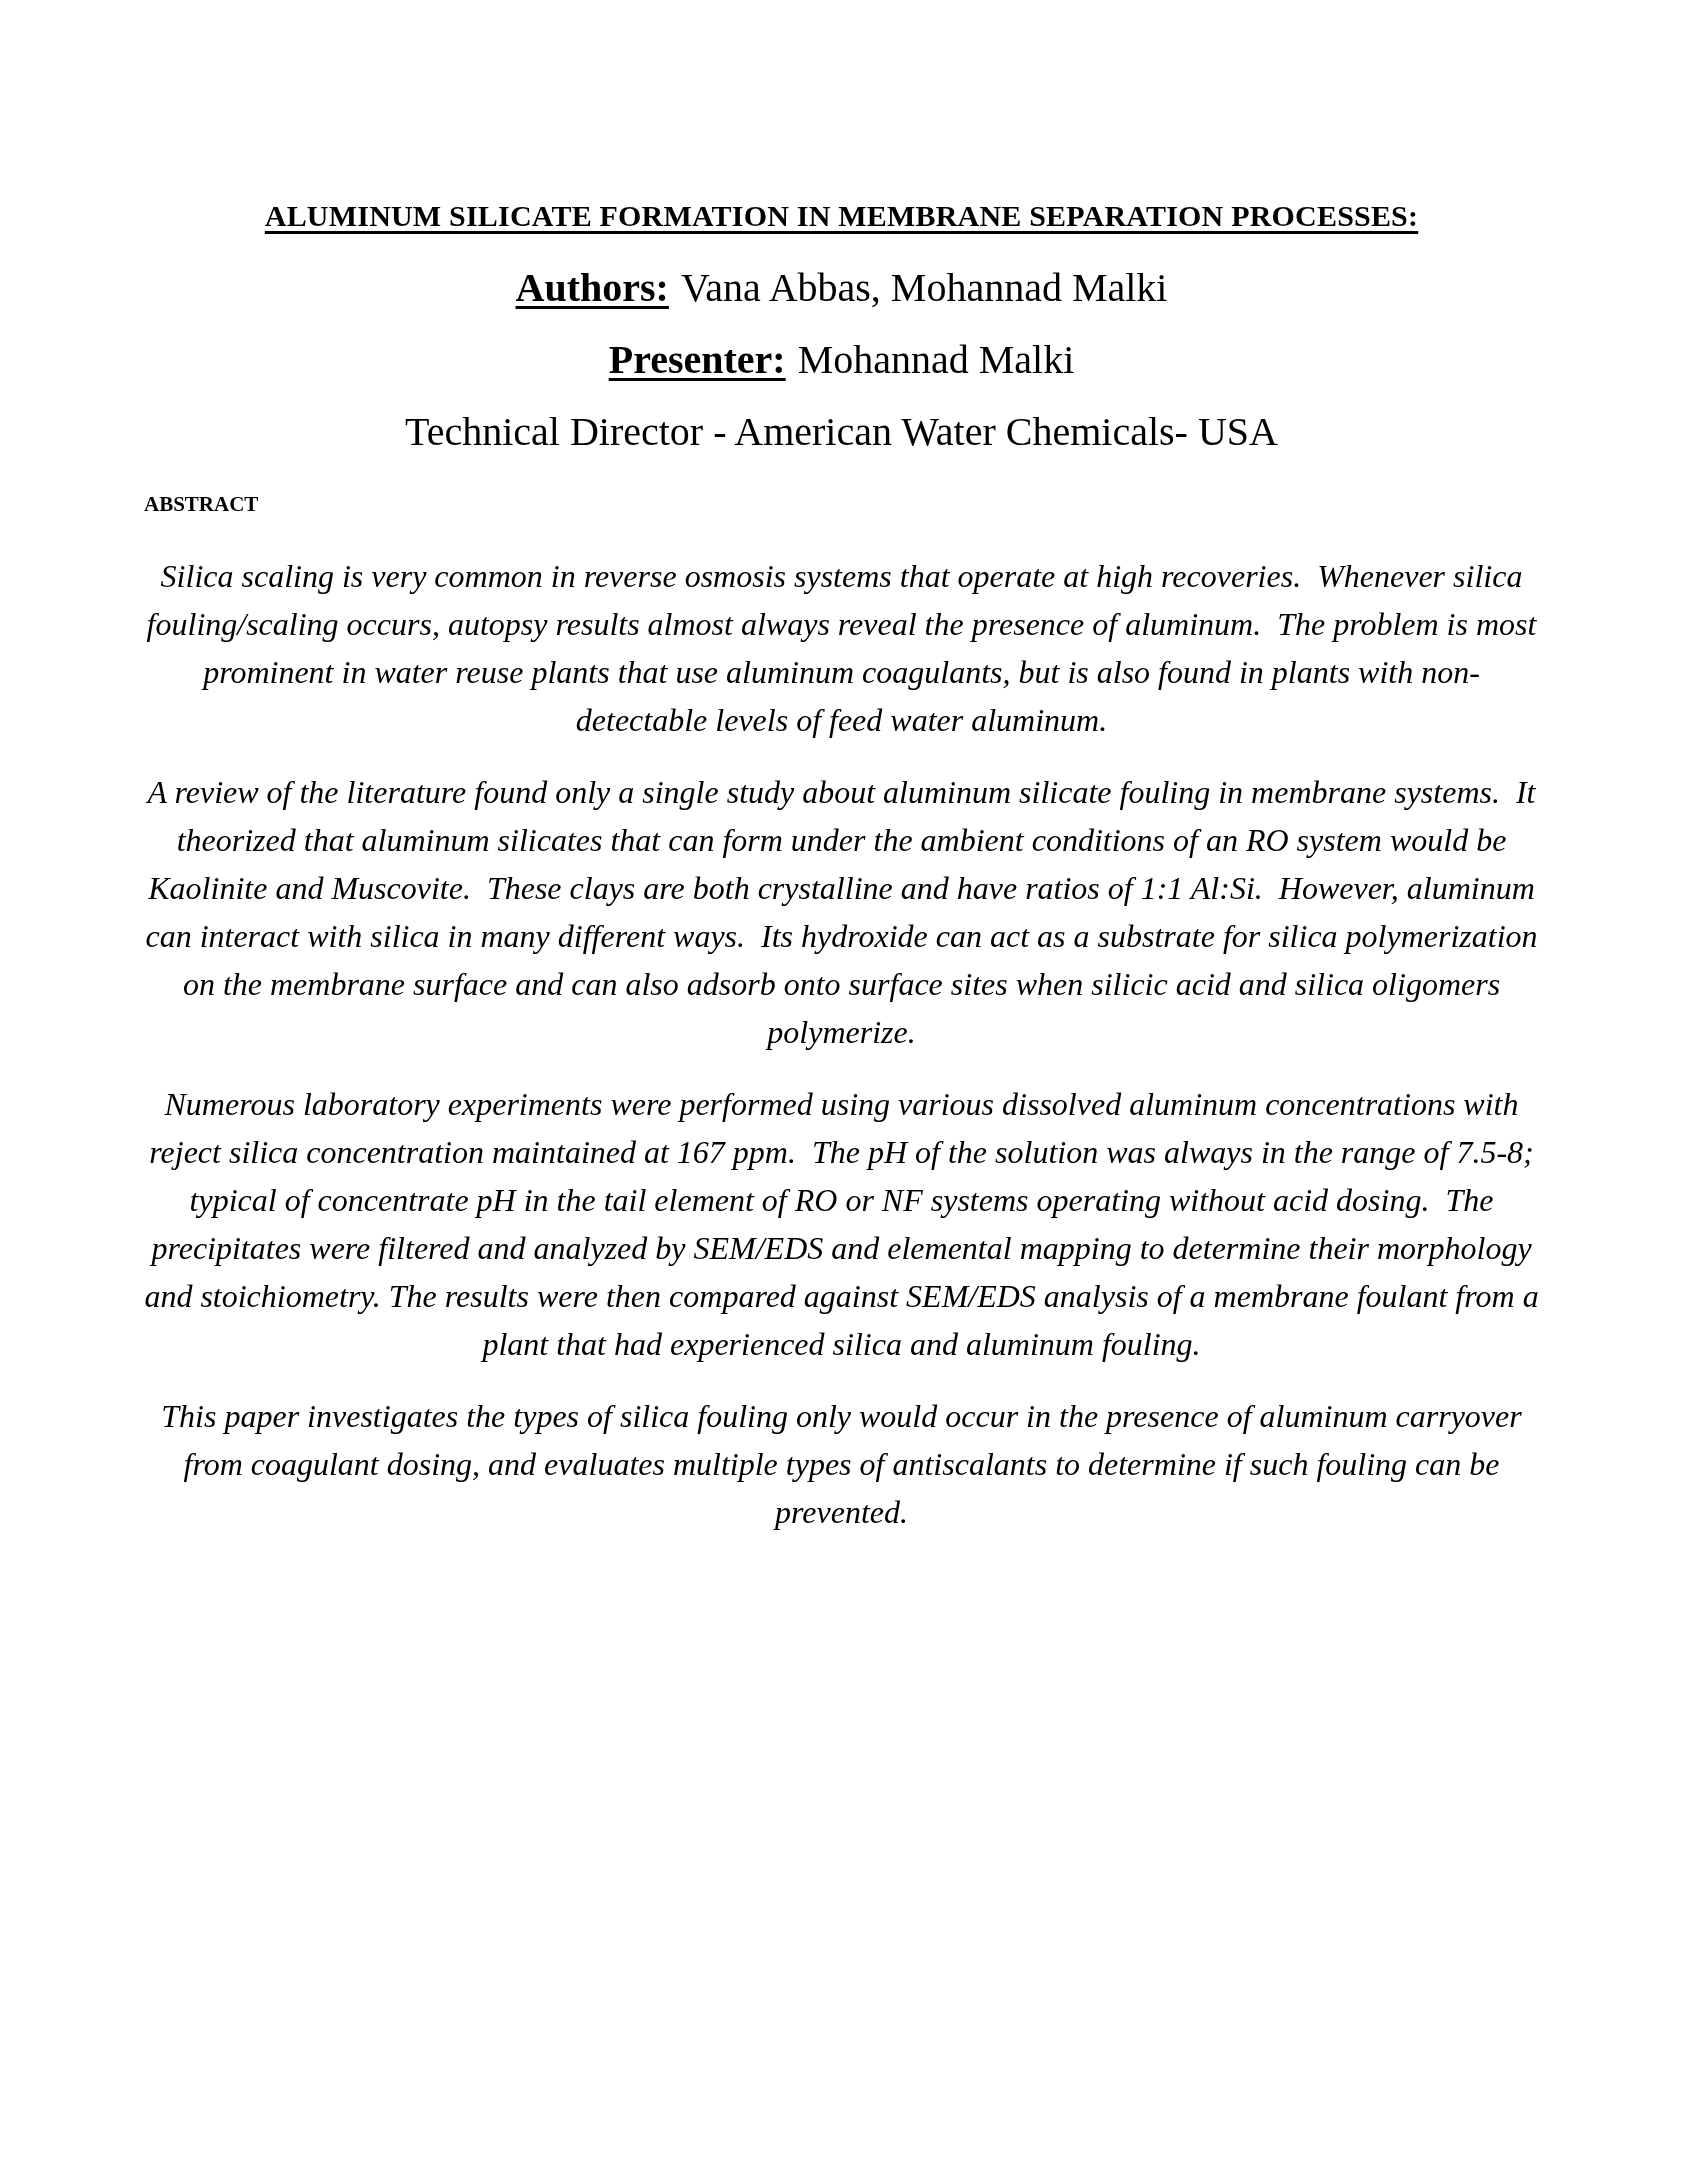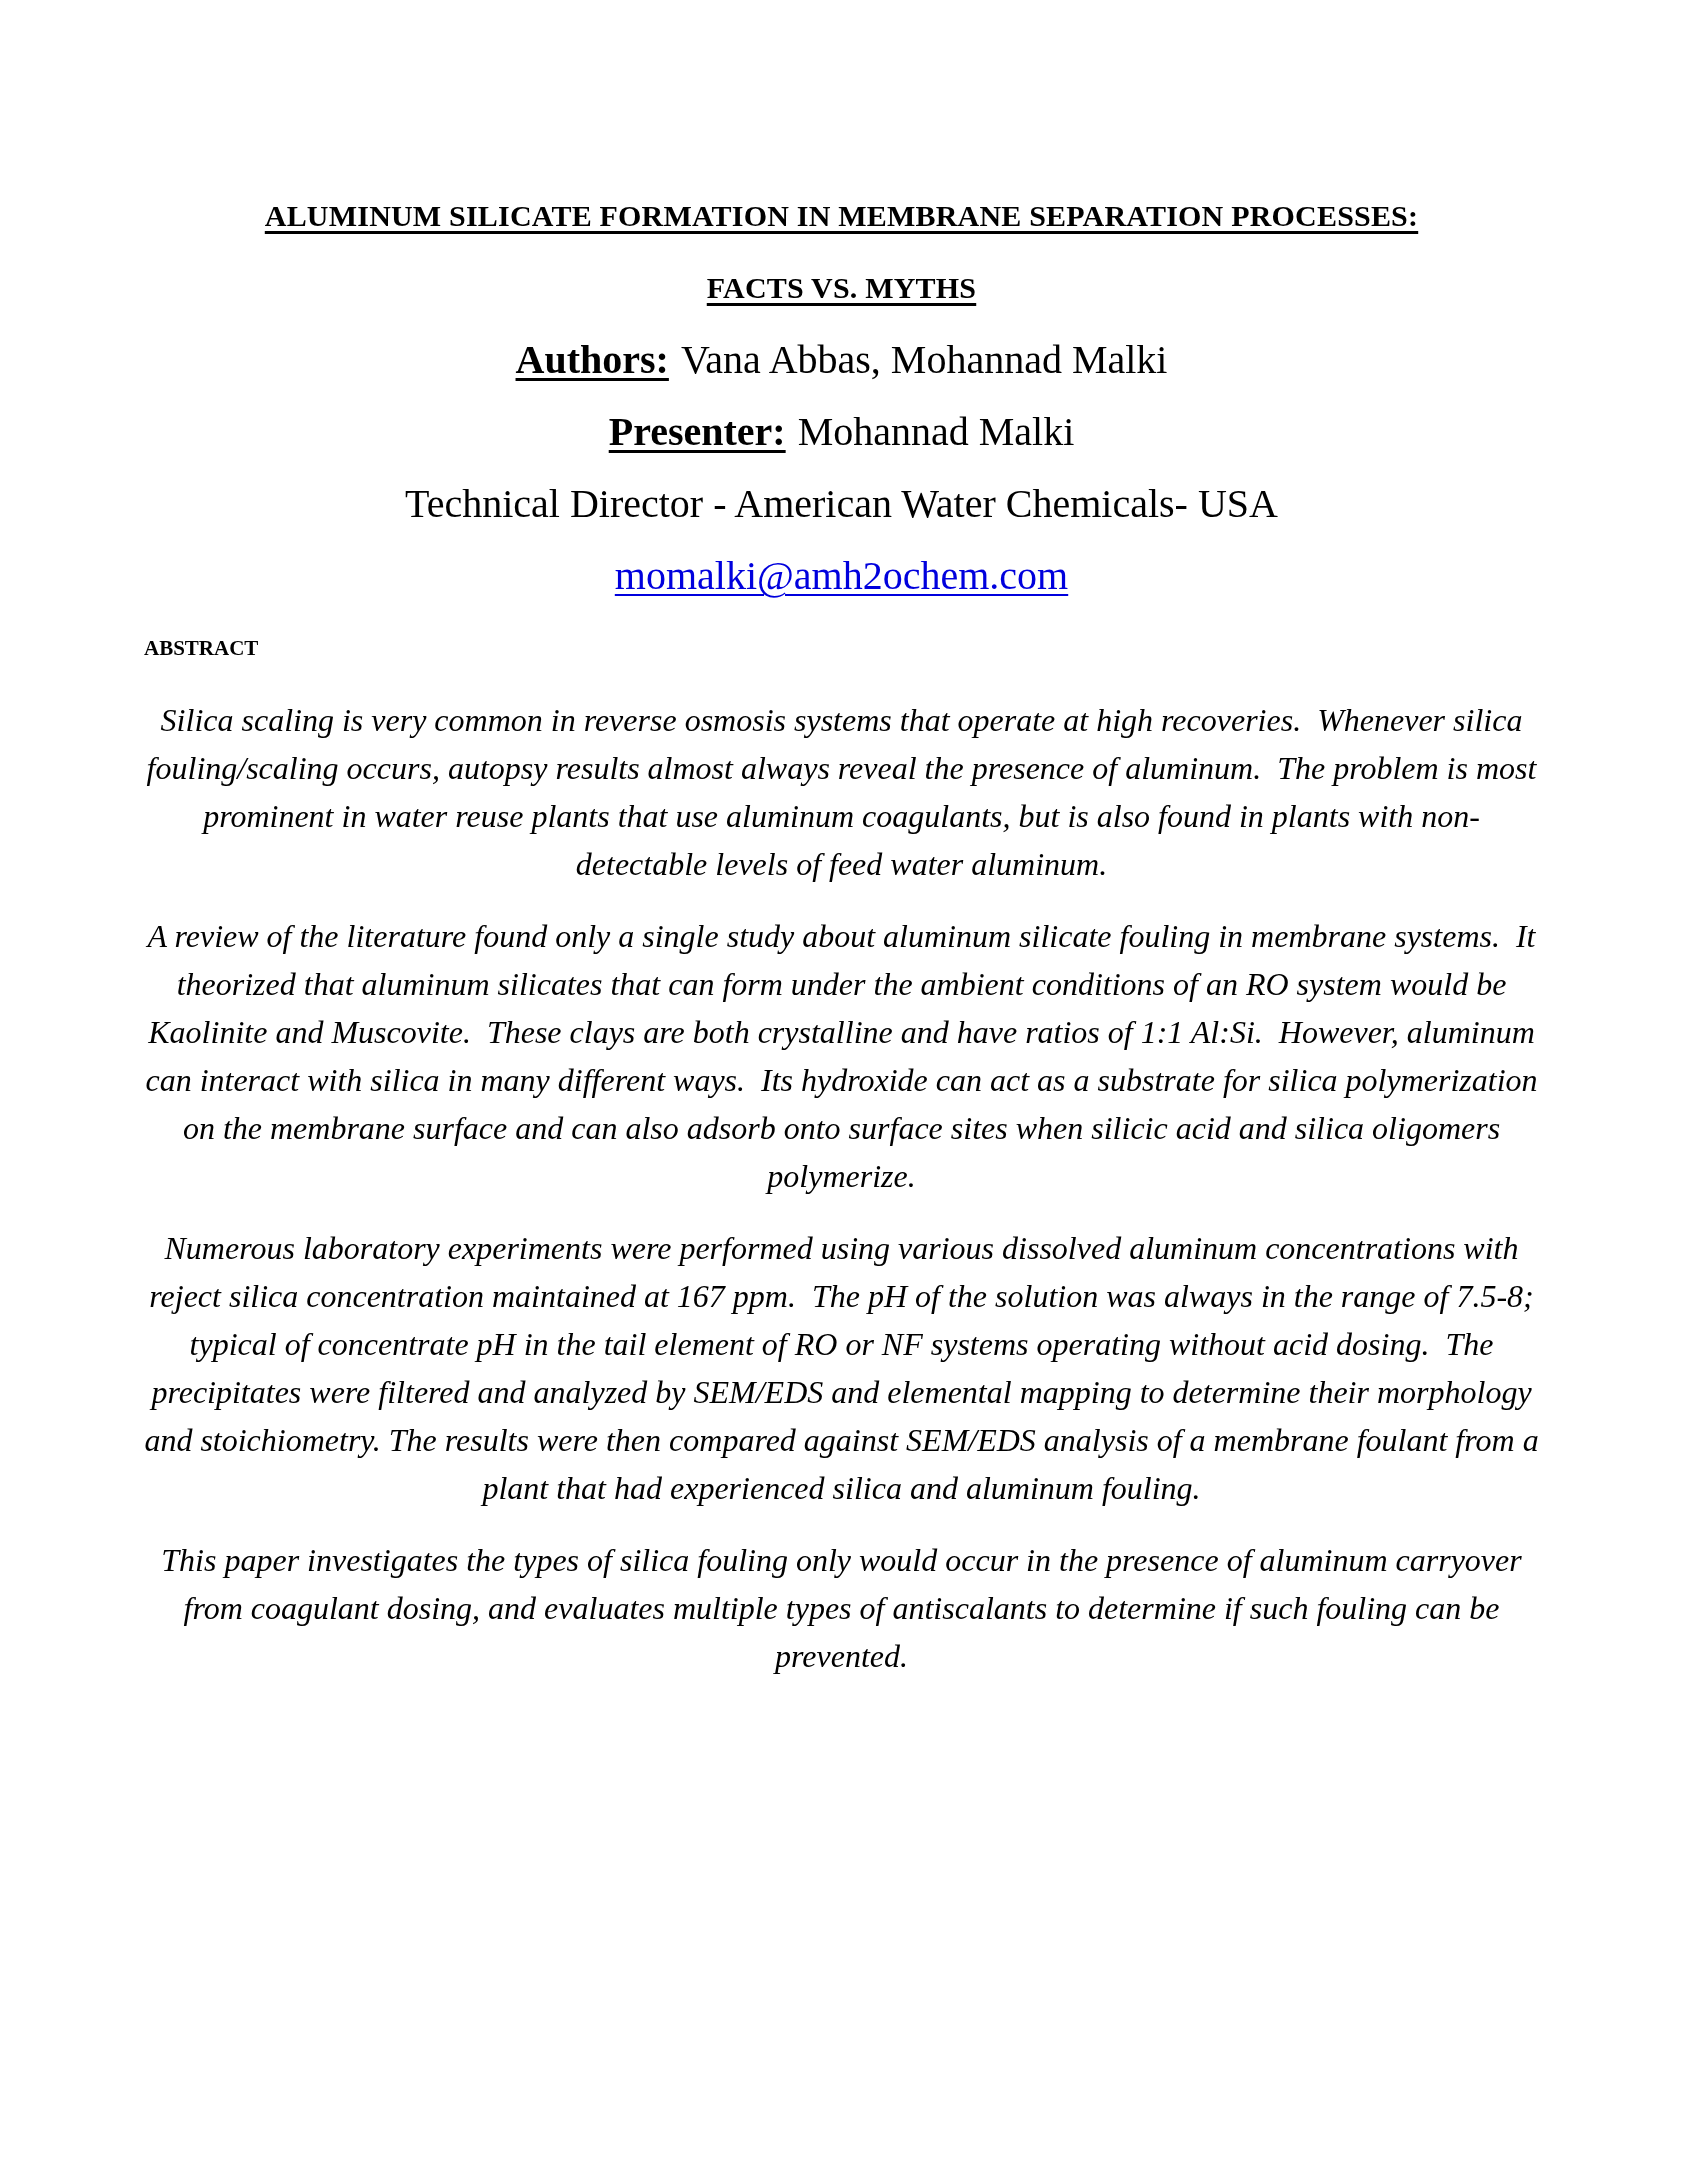--- a/index.html
+++ b/index.html
@@ -71,29 +71,27 @@
 </style>
 </head>
 <body>
 
 <div class="page">
 
   <div class="center-block">
 
     <p class="center-line title-line"><span class="u-text">ALUMINUM SILICATE FORMATION IN MEMBRANE SEPARATION PROCESSES:</span></p>
 
-    <p class="center-line title-line"><span class="u-text">FACTS VS. MYTHS</span></p>
 
     <p class="center-line"><span class="inline-label">Authors:</span><span class="inline-value">Vana Abbas, Mohannad Malki</span></p>
 
     <p class="center-line"><span class="inline-label">Presenter:</span><span class="inline-value">Mohannad Malki</span></p>
 
     <p class="center-line"><span>Technical Director - American Water Chemicals- USA</span></p>
 
-    <p class="center-line"><a class="email-link">momalki@amh2ochem.com</a></p>
 
   </div>
 
   <h2 class="abstract-heading">ABSTRACT</h2>
 
   <p class="abstract-paragraph">Silica scaling is very common in reverse osmosis systems that operate at high recoveries.  Whenever silica fouling/scaling occurs, autopsy results almost always reveal the presence of aluminum.  The problem is most prominent in water reuse plants that use aluminum coagulants, but is also found in plants with non-detectable levels of feed water aluminum.</p>
 
   <p class="abstract-paragraph">A review of the literature found only a single study about aluminum silicate fouling in membrane systems.  It theorized that aluminum silicates that can form under the ambient conditions of an RO system would be Kaolinite and Muscovite.  These clays are both crystalline and have ratios of 1:1 Al:Si.  However, aluminum can interact with silica in many different ways.  Its hydroxide can act as a substrate for silica polymerization on the membrane surface and can also adsorb onto surface sites when silicic acid and silica oligomers polymerize.</p>
 
   <p class="abstract-paragraph">Numerous laboratory experiments were performed using various dissolved aluminum concentrations with reject silica concentration maintained at 167 ppm.  The pH of the solution was always in the range of 7.5-8; typical of concentrate pH in the tail element of RO or NF systems operating without acid dosing.  The precipitates were filtered and analyzed by SEM/EDS and elemental mapping to determine their morphology and stoichiometry. The results were then compared against SEM/EDS analysis of a membrane foulant from a plant that had experienced silica and aluminum fouling.</p>

